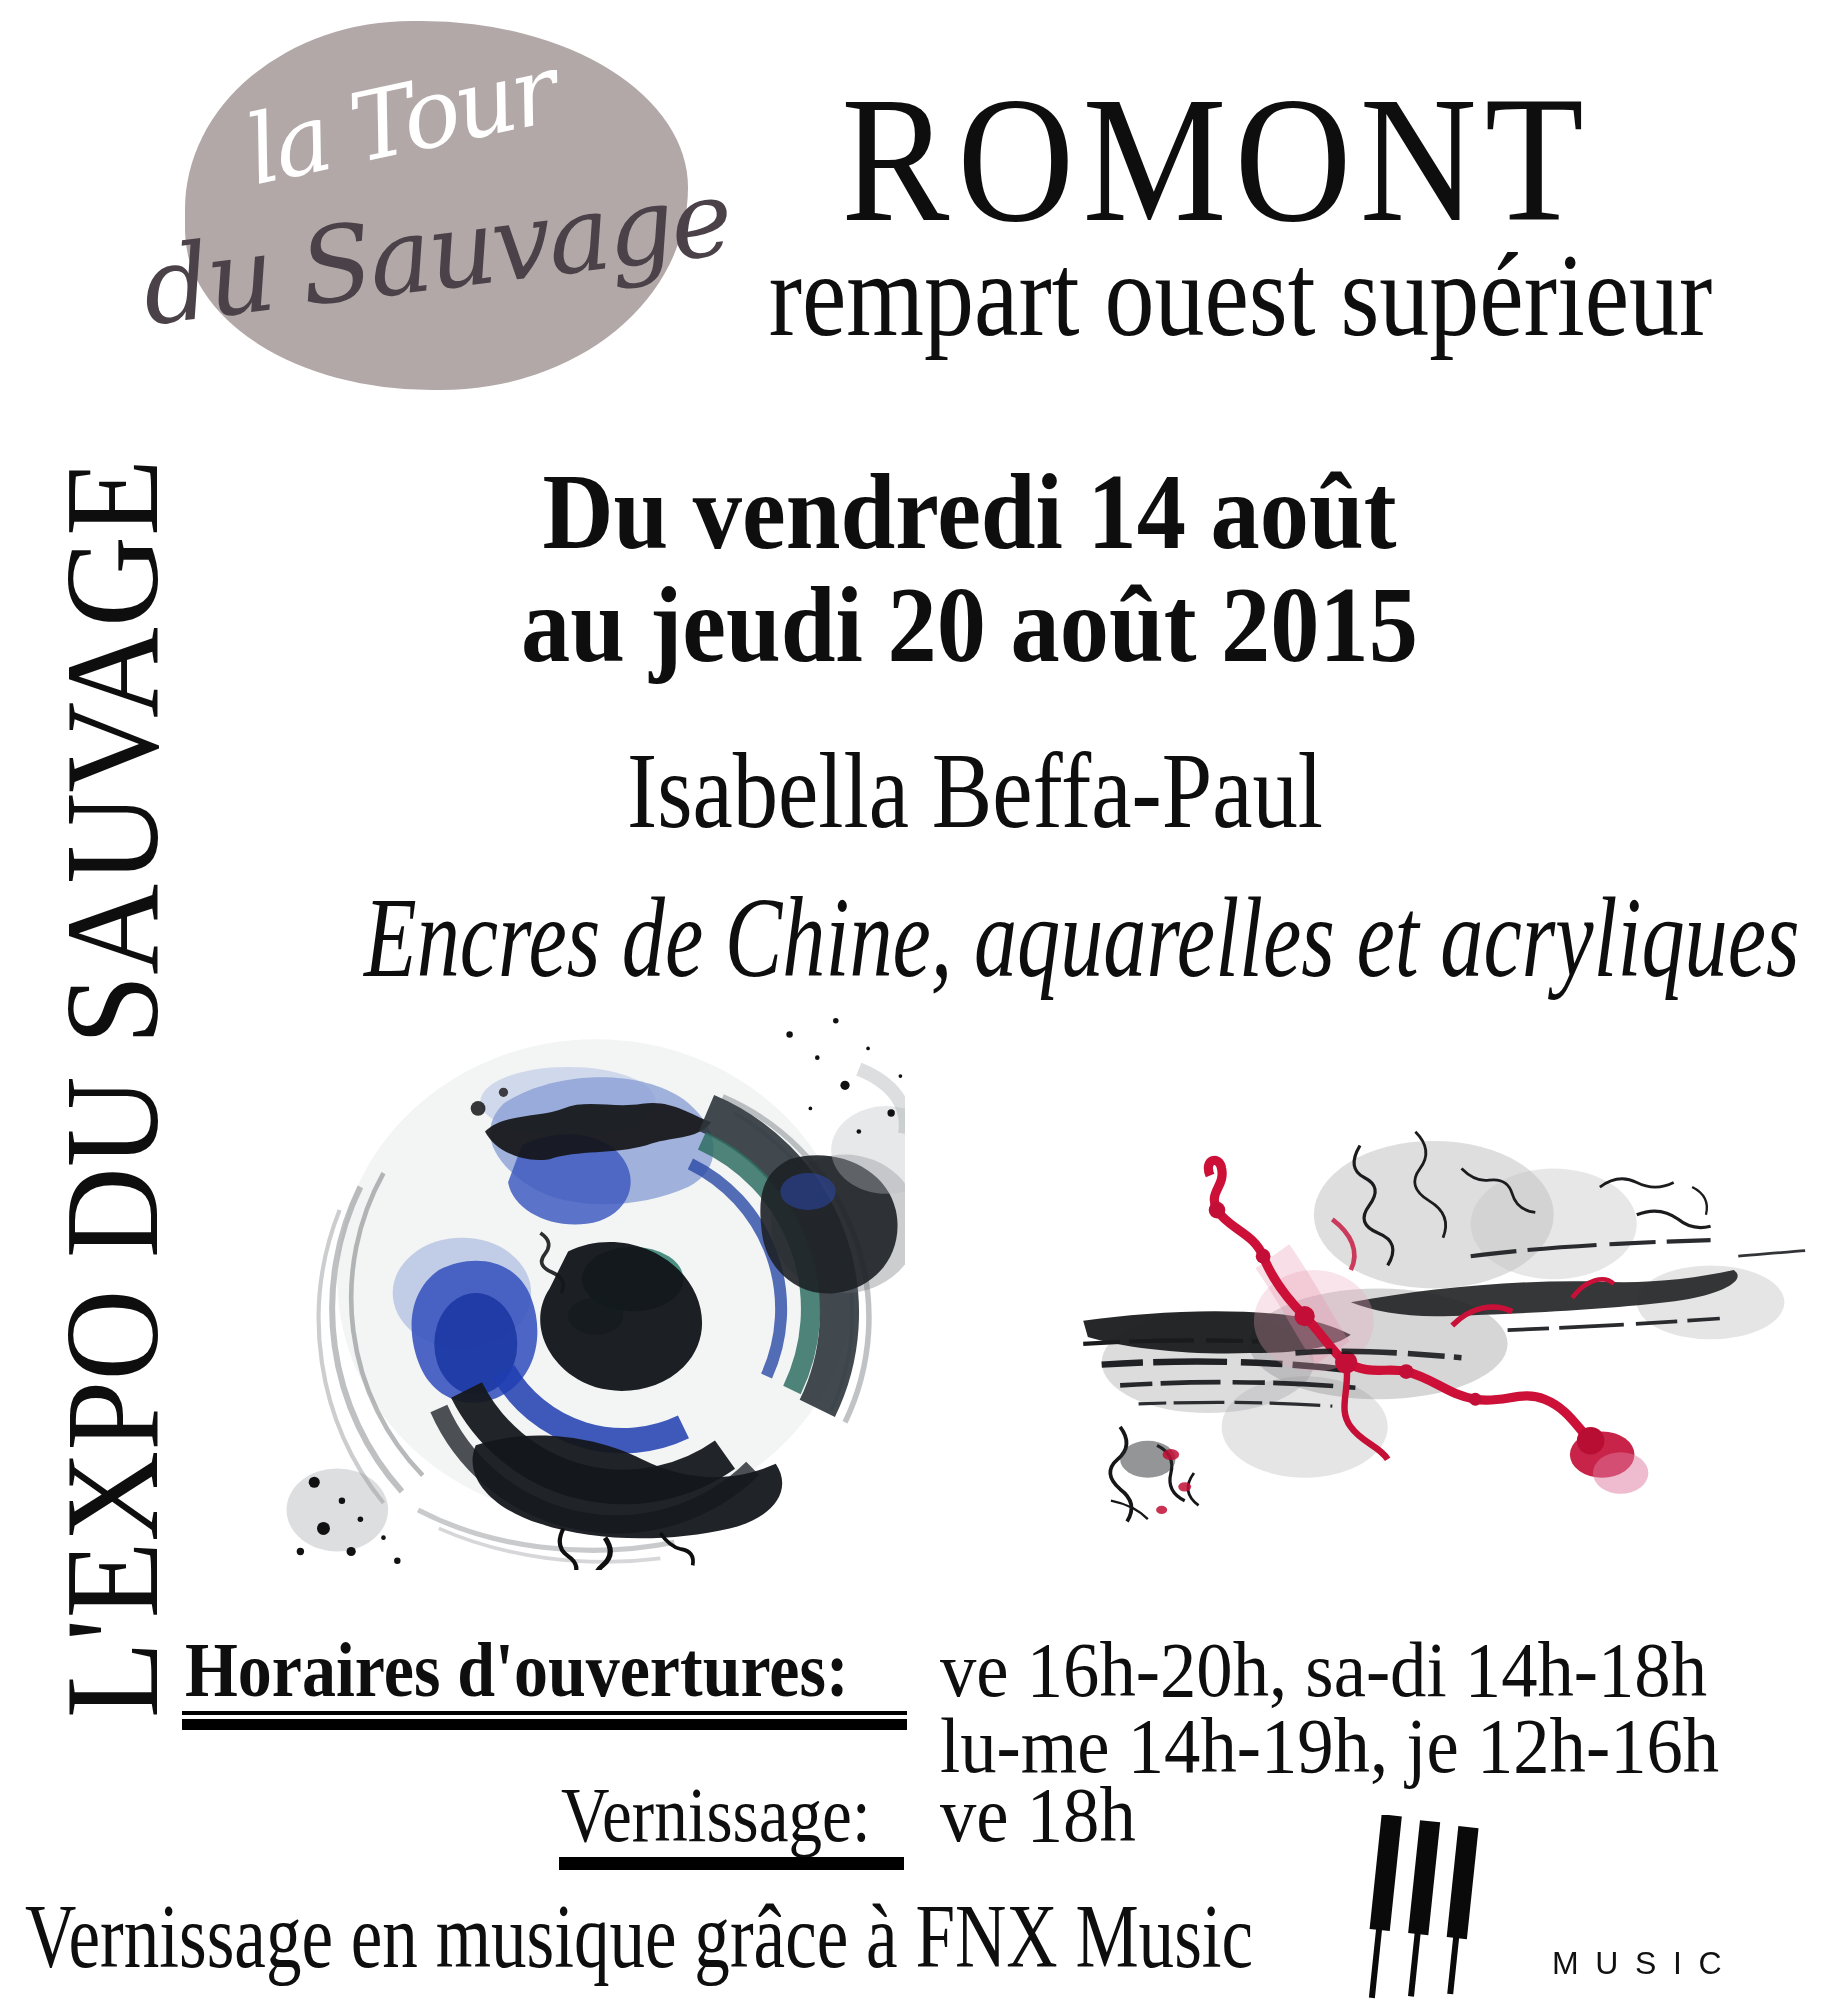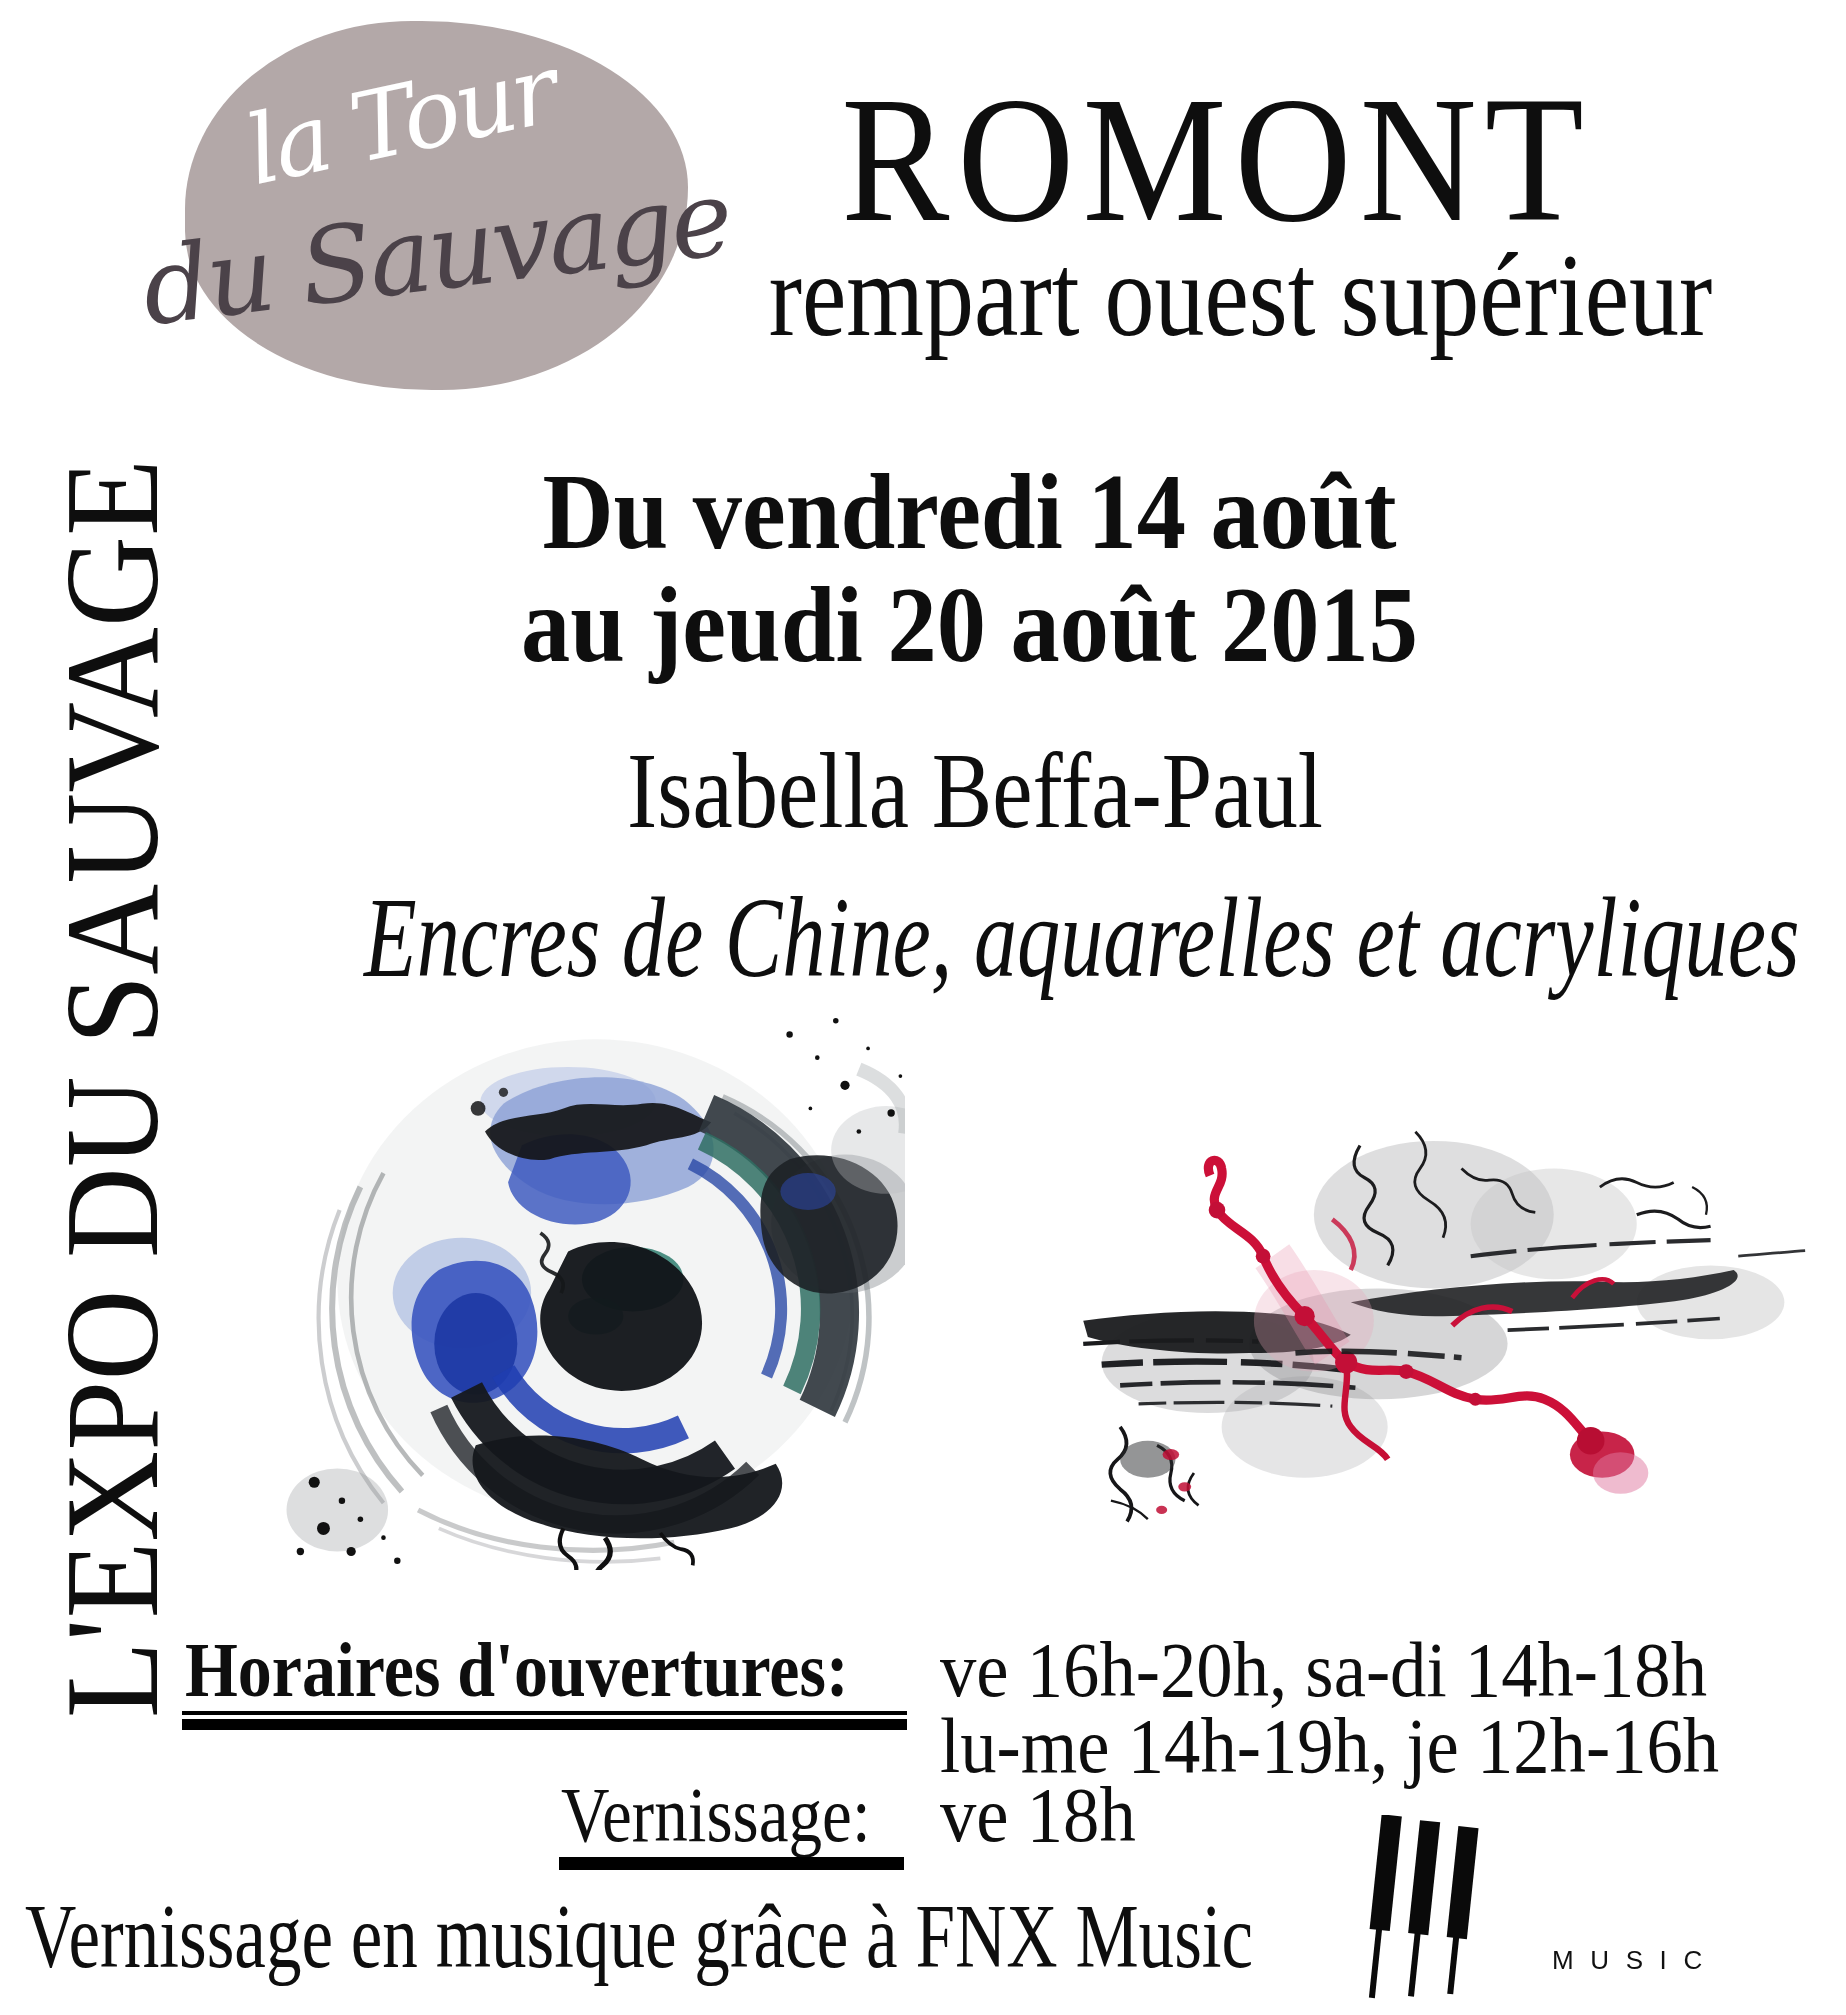--- a/index.html
+++ b/index.html
@@ -70,21 +70,21 @@
   
   #fnx-logo{left:1353px;top:1810px;width:494px;height:205px;}
   #fnx-name{
     position:absolute;left:148px;top:-8.3px;
     font-family:"DejaVu Serif", serif;font-style:italic;font-weight:bold;
     font-size:157px;letter-spacing:-0.03em;color:#0a0a0a;white-space:nowrap;
   }
   #fnx-music{
     position:absolute;left:199px;top:135px;
     font-family:"Liberation Sans", sans-serif;
-    font-size:26px;letter-spacing:16.6px;color:#111;white-space:nowrap;
+    font-size:32px;letter-spacing:16.6px;color:#111;white-space:nowrap;
   }
 </style>
 </head>
 <body>
 
 <div id="poster">
 
   <div id="logo-blob" class="abs">
     <div id="logo-line1" class="abs script">la Tour</div>
     <div id="logo-line2" class="abs script">du Sauvage</div>

